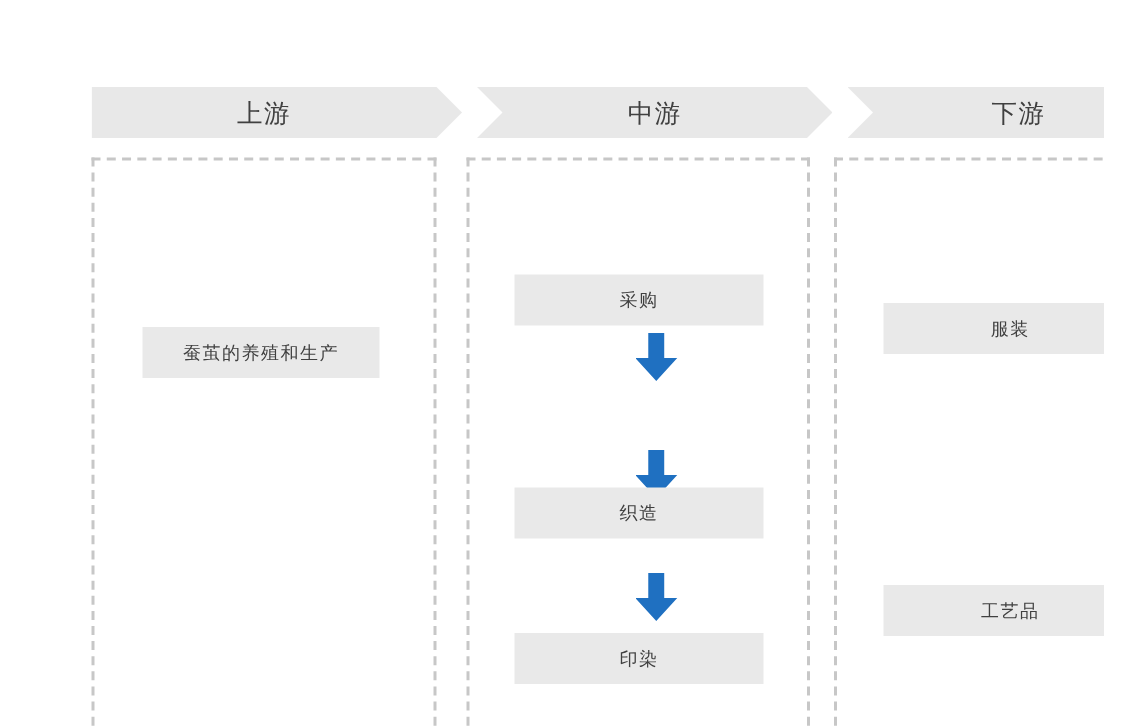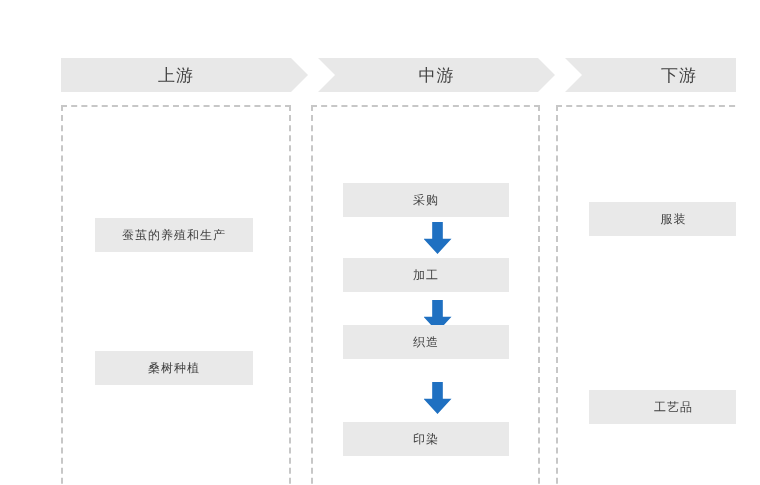--- a/index.html
+++ b/index.html
@@ -96,27 +96,25 @@
   </div>
   <div class="band band-last">
     <span>下游</span>
   </div>
   <div class="band band-mid">
     <span>中游</span>
   </div>
 
   <div class="col col-1">
     <div class="item" style="top:99px">蚕茧的养殖和生产</div>
-    <div class="item" style="top:232px">桑树种植</div>
   </div>
 
   <div class="col col-2">
     <div class="item" style="top:64px">采购</div>
     <div class="arrow" style="top:103px"></div>
-    <div class="item" style="top:139px">加工</div>
     <div class="arrow" style="top:181px"></div>
     <div class="item" style="top:206px">织造</div>
     <div class="arrow" style="top:263px"></div>
     <div class="item" style="top:303px">印染</div>
   </div>
 
   <div class="col col-3">
     <div class="item" style="top:83px">服装</div>
     <div class="item" style="top:271px">工艺品</div>
   </div>

